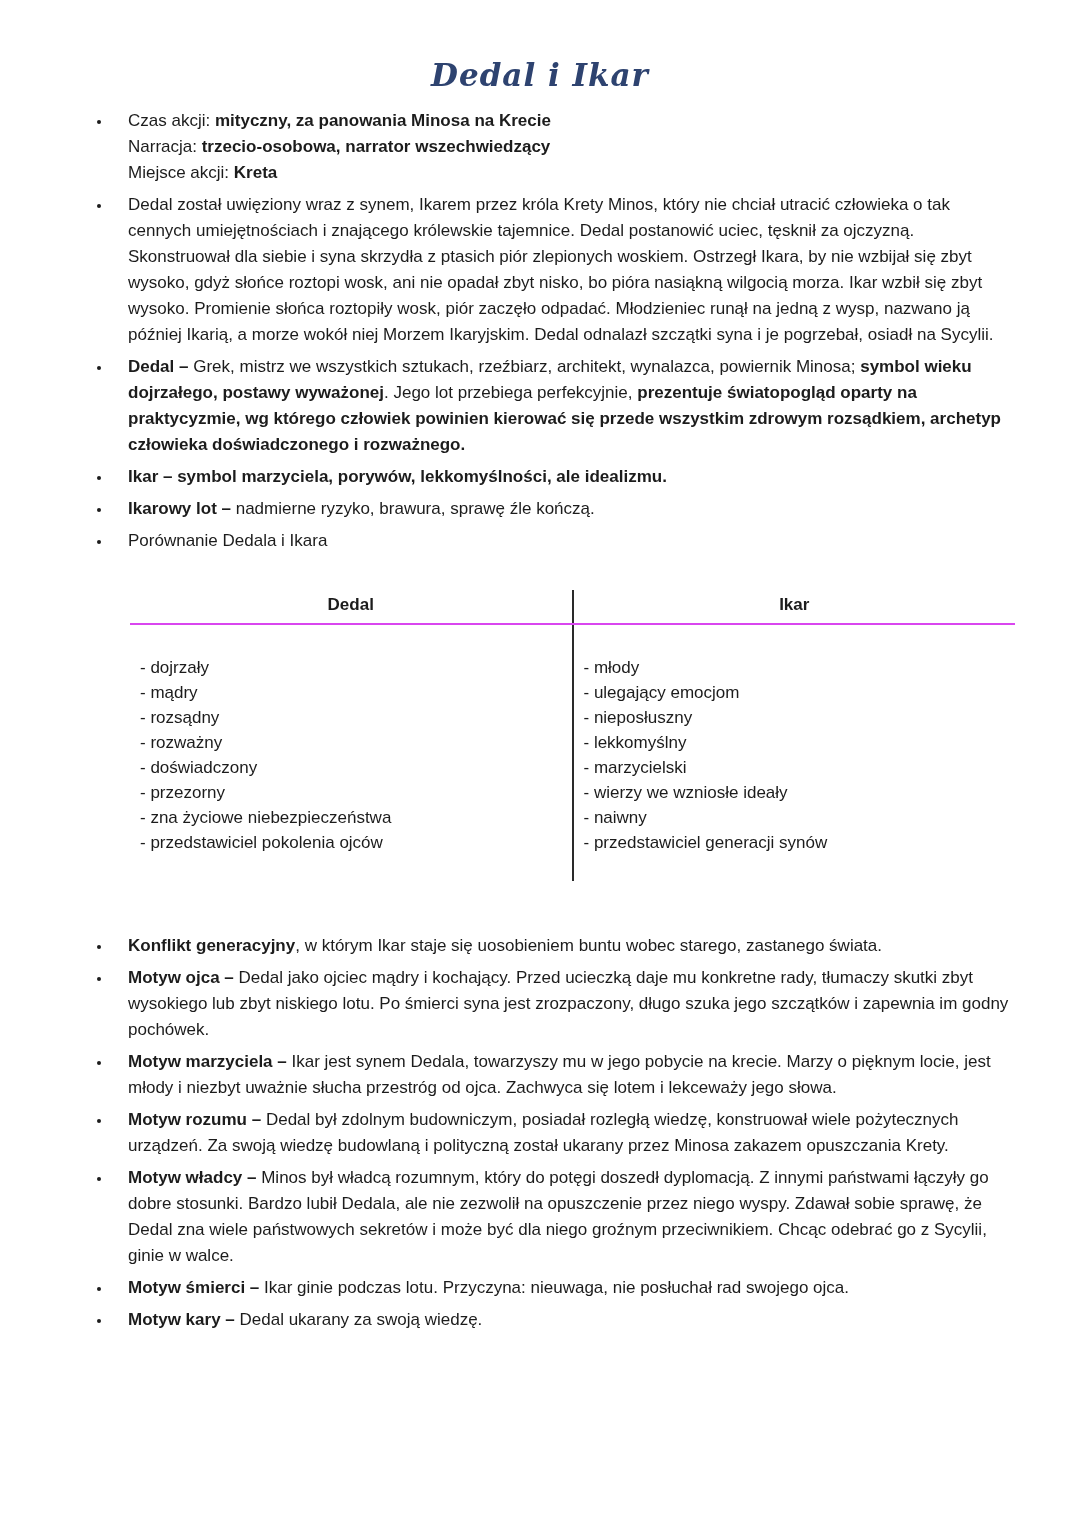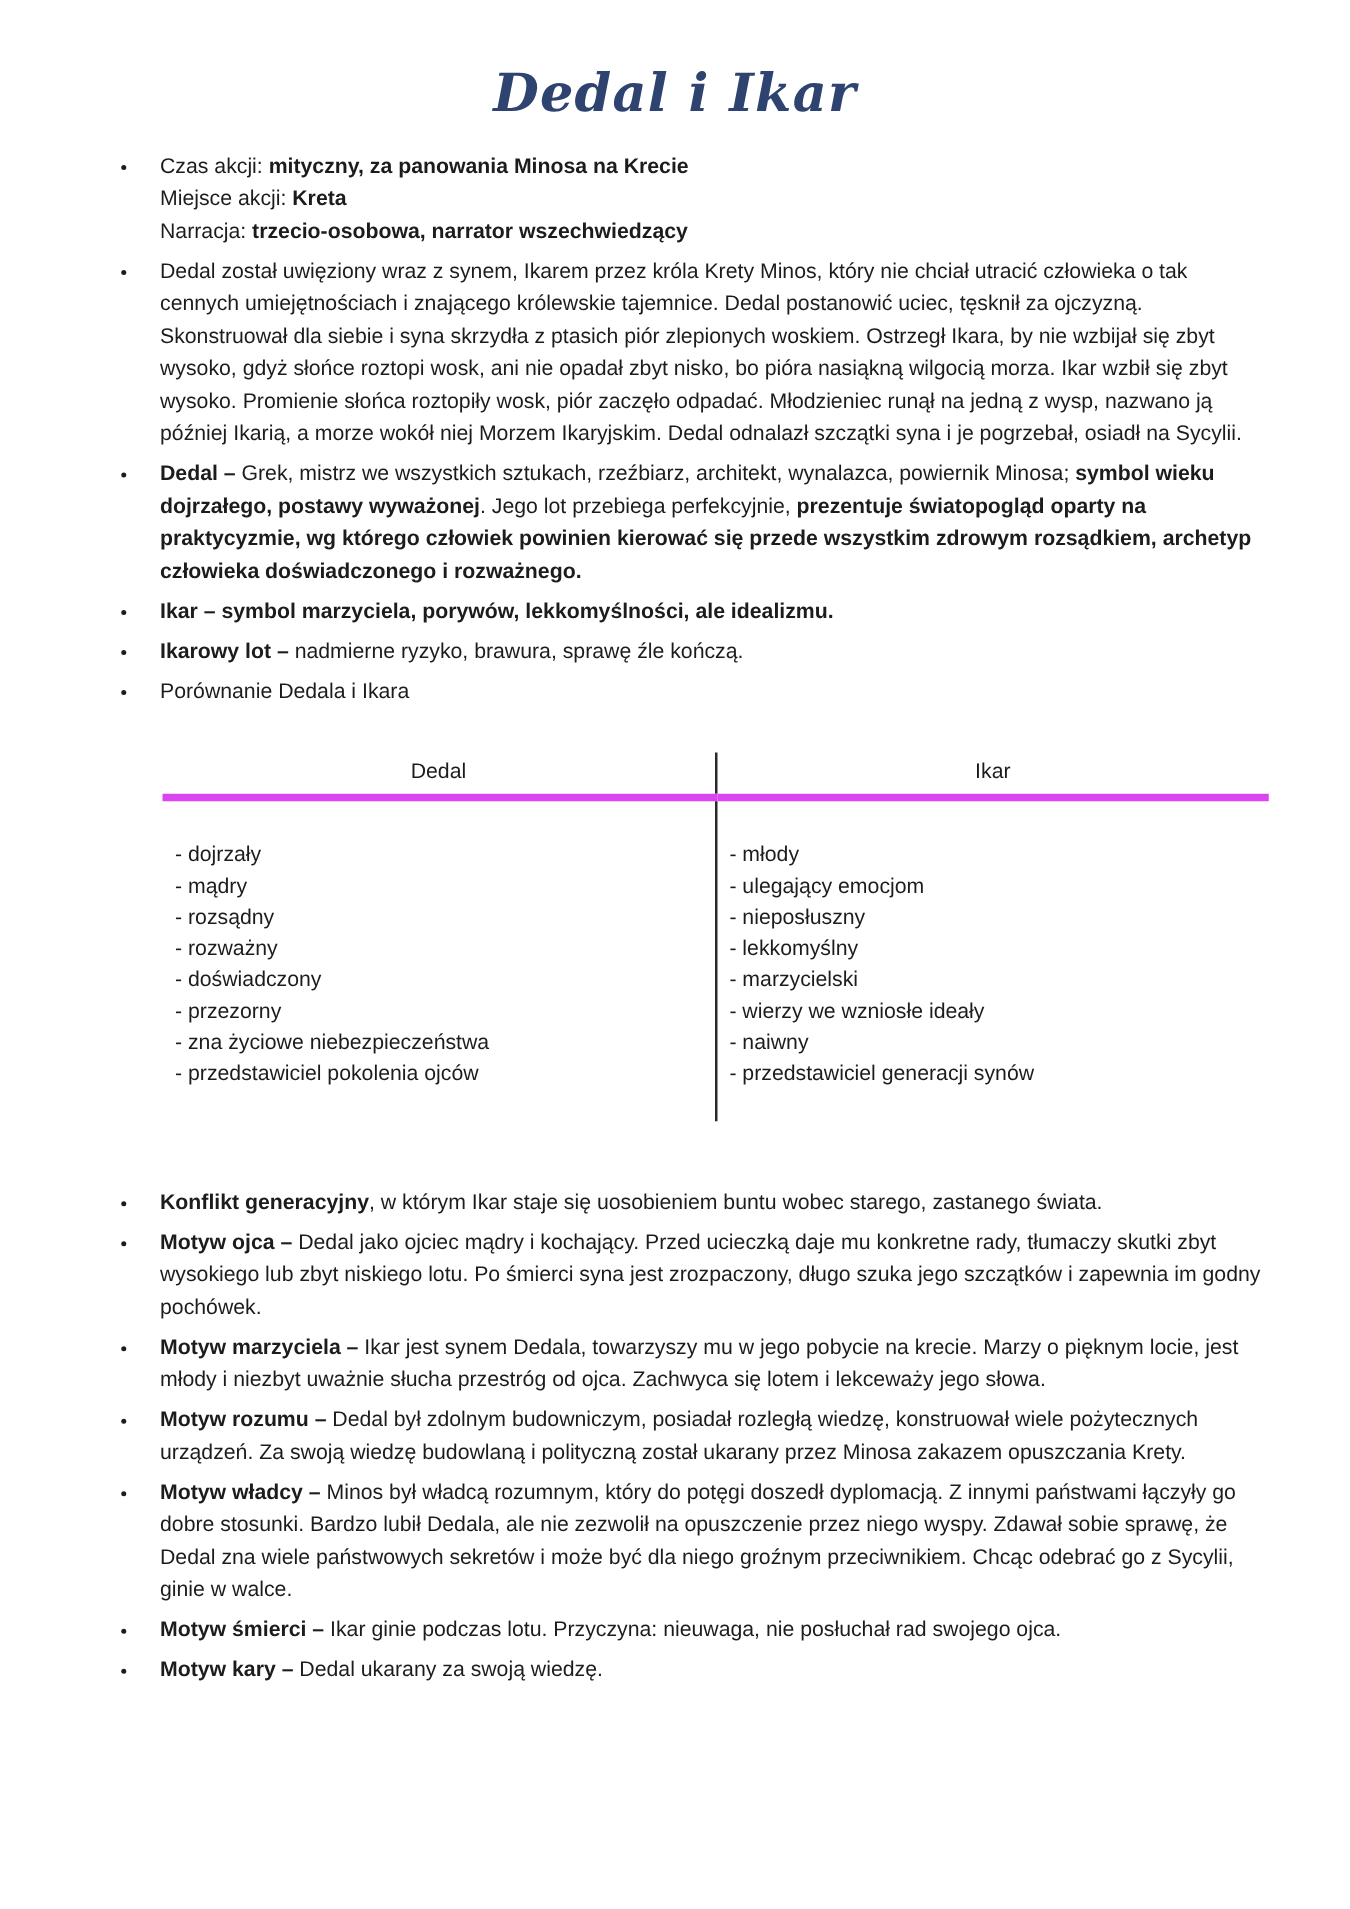--- a/index.html
+++ b/index.html
@@ -18,24 +18,24 @@
     font-family: "Liberation Sans", "DejaVu Sans", sans-serif;
     font-size: 17px;
     line-height: 26px;
     color: #1c1c1c;
   }
   .doc-title {
     text-align: center;
     font-family: "DejaVu Serif", serif;
     font-style: italic;
     font-weight: bold;
-    font-size: 42px;
+    font-size: 31px;
     line-height: 38px;
     letter-spacing: 1px;
-    margin: 0 0 26px 0;
+    margin: 0 0 14px 0;
   }
   ul.bullets {
     list-style: disc outside;
     margin: 0;
     padding: 0 0 0 47px;
   }
   ul.bullets > li {
     padding-left: 16px;
     margin-bottom: 6px;
   }
@@ -44,24 +44,24 @@
   }
   .b { font-weight: bold; }
 
   table.cmp {
     border-collapse: collapse;
     table-layout: fixed;
     width: 885px;
     margin: 36px 0 52px 65px;
   }
   table.cmp th {
-    font-weight: normal;
+    font-weight: bold;
     text-align: center;
     padding: 2px 0 5px 0;
-    border-bottom: 6px solid #d946ef;
+    border-bottom: 2px solid #d946ef;
   }
   table.cmp th:first-child,
   table.cmp td:first-child {
     border-right: 2px solid #2a2a2a;
   }
   table.cmp td {
     vertical-align: top;
     padding: 30px 0 26px 10px;
   }
   .trait {
@@ -71,22 +71,22 @@
 </head>
 <body>
 
 <div class="page">
 
   <h1 class="doc-title" style="color: rgb(46, 67, 112);">Dedal i Ikar</h1>
 
   <ul class="bullets">
       <li>
         <div class="line"><span>Czas akcji: </span><span class="b">mityczny, za panowania Minosa na Krecie</span></div>
+        <div class="line"><span>Narracja: </span><span class="b">trzecio-osobowa, narrator wszechwiedzący</span></div>
         <div class="line"><span>Miejsce akcji: </span><span class="b">Kreta</span></div>
-        <div class="line"><span>Narracja: </span><span class="b">trzecio-osobowa, narrator wszechwiedzący</span></div>
       </li>
       <li>
         <div class="line"><span>Dedal został uwięziony wraz z synem, Ikarem przez króla Krety Minos, który nie chciał utracić człowieka o tak cennych umiejętnościach i znającego królewskie tajemnice. Dedal postanowić uciec, tęsknił za ojczyzną. Skonstruował dla siebie i syna skrzydła z ptasich piór zlepionych woskiem. Ostrzegł Ikara, by nie wzbijał się zbyt wysoko, gdyż słońce roztopi wosk, ani nie opadał zbyt nisko, bo pióra nasiąkną wilgocią morza. Ikar wzbił się zbyt wysoko. Promienie słońca roztopiły wosk, piór zaczęło odpadać. Młodzieniec runął na jedną z wysp, nazwano ją później Ikarią, a morze wokół niej Morzem Ikaryjskim. Dedal odnalazł szczątki syna i je pogrzebał, osiadł na Sycylii.</span></div>
       </li>
       <li>
         <div class="line"><span class="b">Dedal –</span><span> Grek, mistrz we wszystkich sztukach, rzeźbiarz, architekt, wynalazca, powiernik Minosa; </span><span class="b">symbol wieku dojrzałego, postawy wyważonej</span><span>. Jego lot przebiega perfekcyjnie, </span><span class="b">prezentuje światopogląd oparty na praktycyzmie, wg którego człowiek powinien kierować się przede wszystkim zdrowym rozsądkiem, archetyp człowieka doświadczonego i rozważnego.</span></div>
       </li>
       <li>
         <div class="line"><span class="b">Ikar – symbol marzyciela, porywów, lekkomyślności, ale idealizmu.</span></div>
       </li>

